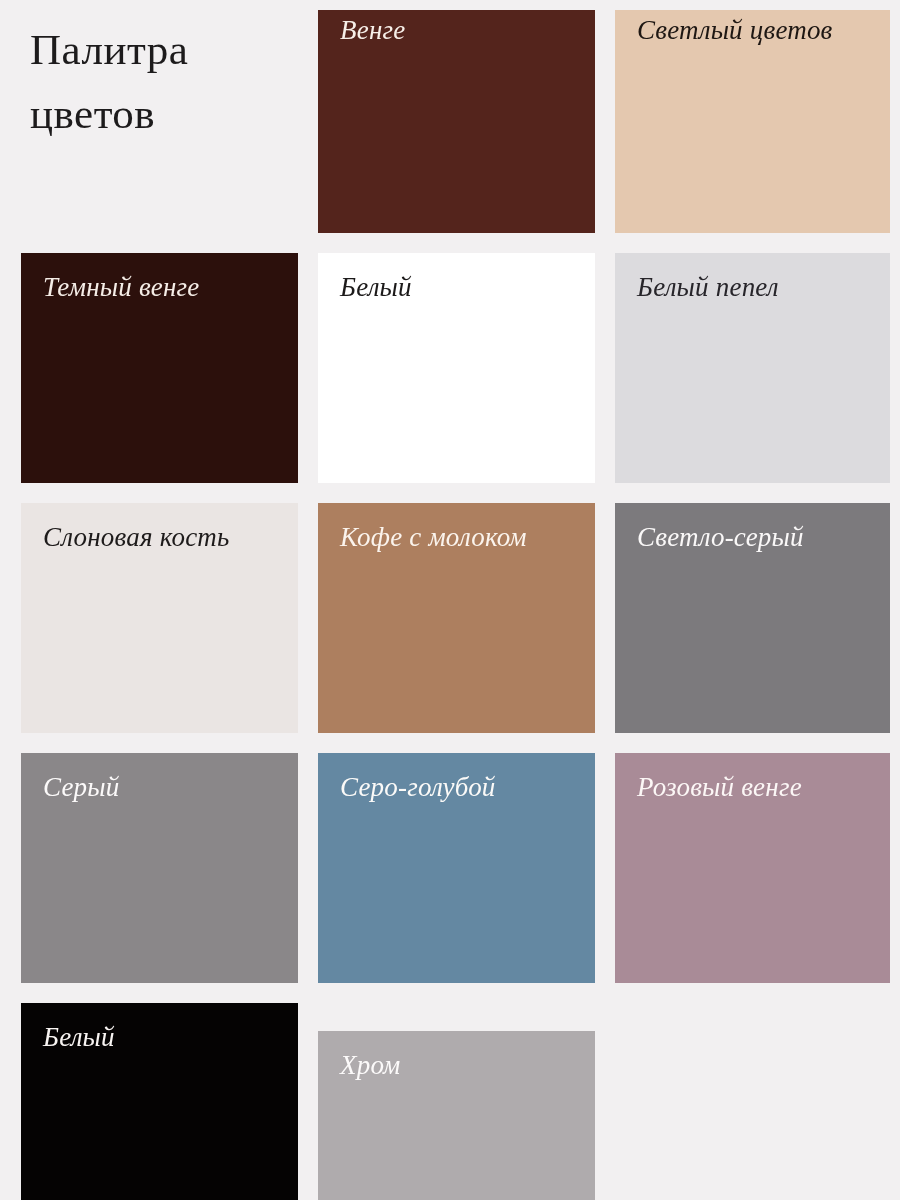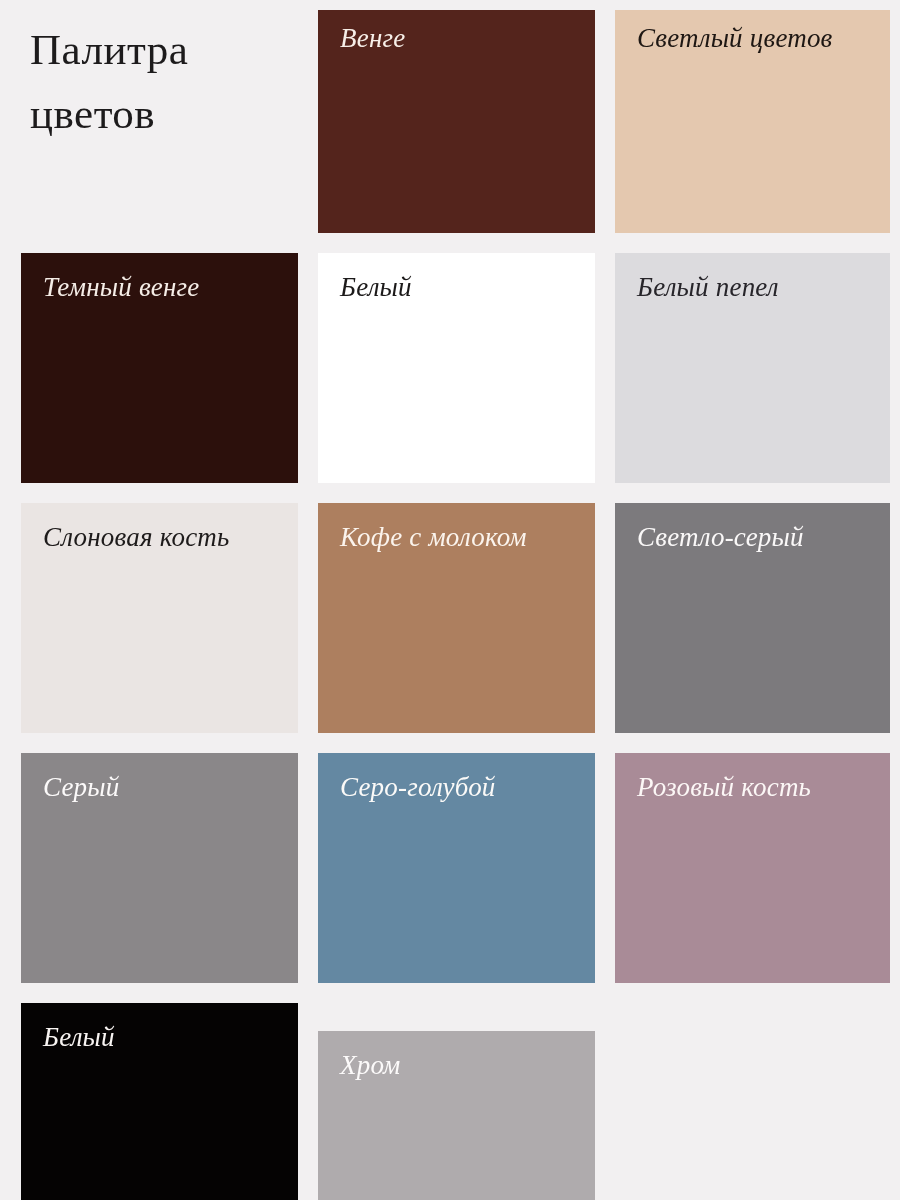--- a/index.html
+++ b/index.html
@@ -67,21 +67,21 @@
     font-family: "Liberation Serif", "DejaVu Serif", serif;
     font-style: italic;
     font-weight: 400;
     font-size: 27px;
     line-height: 32px;
     letter-spacing: 0.2px;
     white-space: nowrap;
   }
 
   
-  .row-1 .swatch-label { top: 12px; }
+  .row-1 .swatch-label { top: 4px; }
 </style>
 </head>
 <body>
 
 <div id="palette-page" style="background: rgb(242, 240, 241);">
 
   <div class="palette-grid">
 
     <div class="title-cell">
       <h1 class="page-title" style="color: rgb(29, 27, 28);">Палитра
@@ -123,21 +123,21 @@
     <div class="swatch" style="background-color: rgb(138, 135, 137);">
       <span class="swatch-label" style="color: rgb(252, 250, 250);">Серый</span>
     </div>
 
 
     <div class="swatch" style="background-color: rgb(100, 136, 162);">
       <span class="swatch-label" style="color: rgb(251, 250, 248);">Серо-голубой</span>
     </div>
 
     <div class="swatch" style="background-color: rgb(169, 139, 151);">
-      <span class="swatch-label" style="color: rgb(252, 247, 246);">Розовый кость</span>
+      <span class="swatch-label" style="color: rgb(252, 247, 246);">Розовый венге</span>
     </div>
 
     <div class="swatch" style="background-color: rgb(5, 3, 3);">
       <span class="swatch-label" style="color: rgb(248, 244, 242);">Белый</span>
     </div>
 
     <div class="swatch" style="background-color: rgb(175, 171, 173); margin-top: 28px;">
       <span class="swatch-label" style="color: rgb(252, 250, 250);">Хром</span>
     </div>
 

